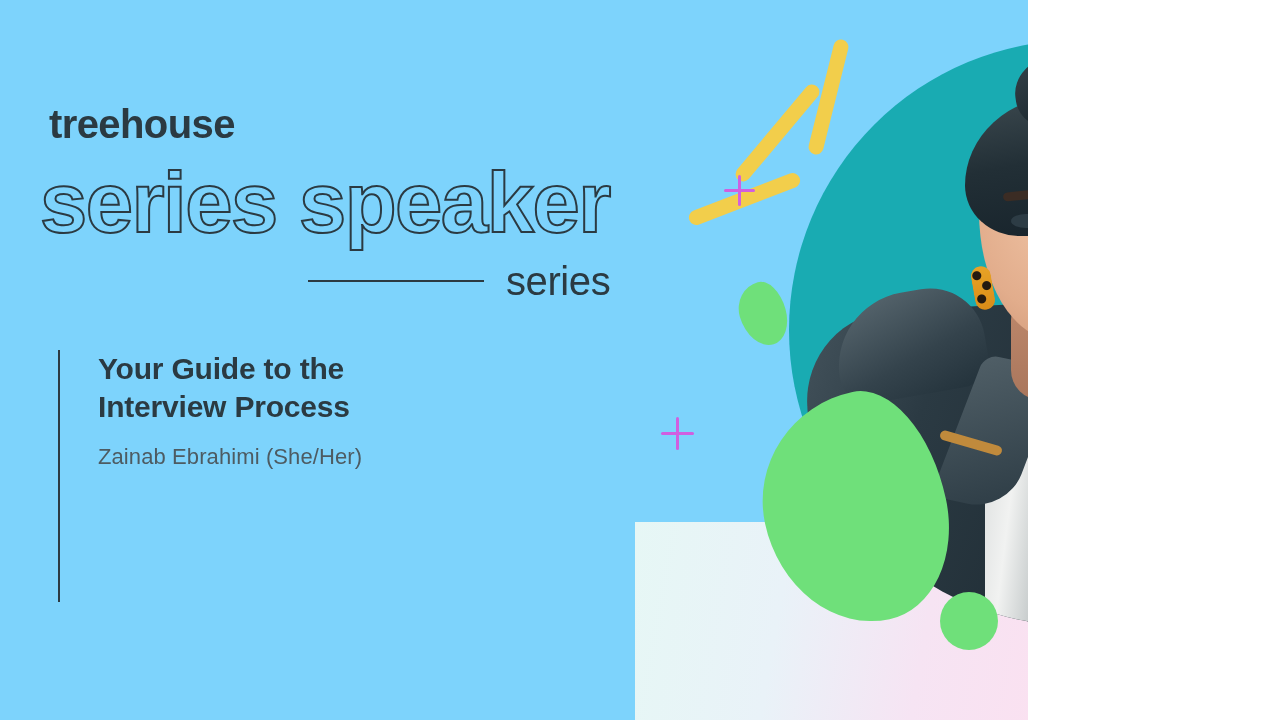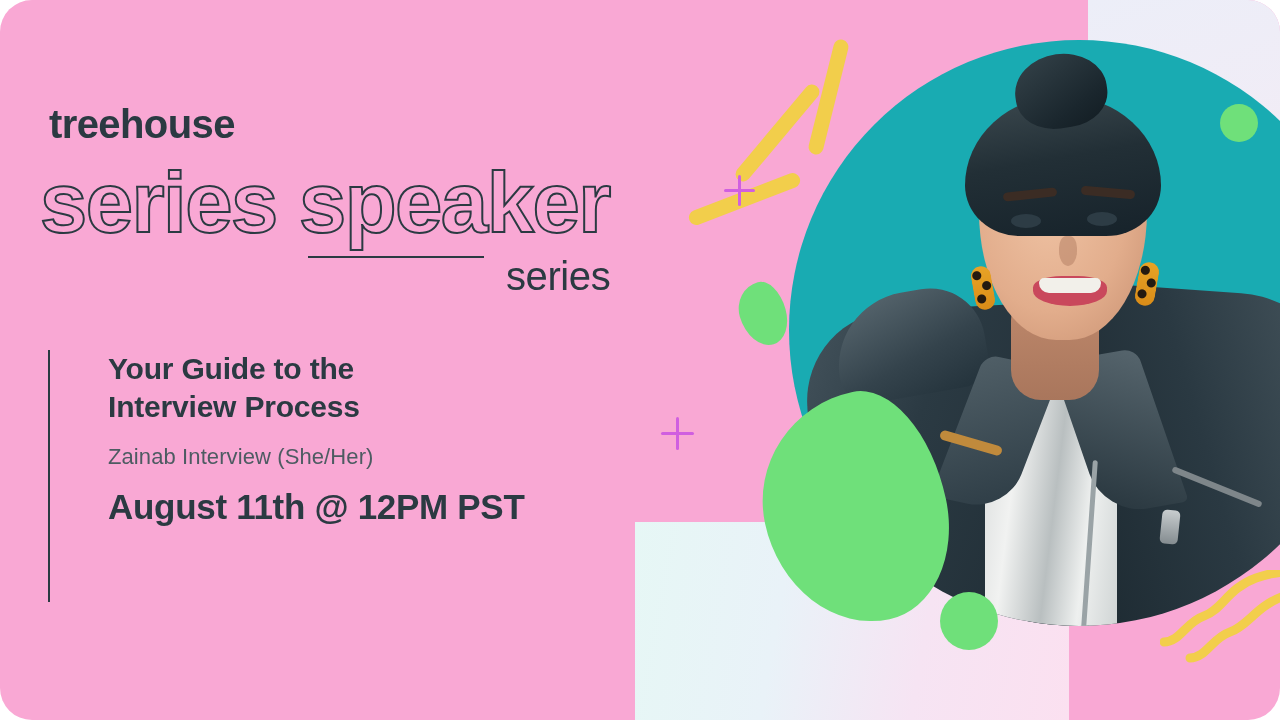--- a/index.html
+++ b/index.html
@@ -7,25 +7,24 @@
     margin: 0;
     padding: 0;
     background: #ffffff;
   }
   body {
     font-family: "Liberation Sans", "DejaVu Sans", sans-serif;
   }
 
   #stage {
     position: relative;
-    width: 1280px;
+    width: 1028px;
     height: 720px;
     overflow: hidden;
-    background: #f9a8d4;
-    border-radius: 32px;
+    background: #7dd3fc;
   }
 
   
   .panel {
     position: absolute;
     pointer-events: none;
   }
   #panel-top-right {
     left: 1088px;
     top: 0;
@@ -358,43 +357,43 @@
     white-space: nowrap;
   }
 
   #series-row {
     position: absolute;
     left: 308px;
     top: 256px;
     width: 318px;
     height: 50px;
     display: flex;
-    align-items: flex-start;
+    align-items: center;
   }
   #series-rule {
     flex: 0 0 176px;
     height: 2px;
     background: #2b3a42;
   }
   #series-label {
     margin-left: 22px;
     font-size: 40px;
     font-weight: 400;
     letter-spacing: -0.4px;
     color: #2b3a42;
     line-height: 1;
   }
 
   #detail-block {
     position: absolute;
-    left: 48px;
+    left: 58px;
     top: 350px;
     height: 252px;
     border-left: 2px solid #2b3a42;
-    padding-left: 58px;
+    padding-left: 38px;
     box-sizing: border-box;
   }
   #talk-title {
     font-size: 30px;
     font-weight: 600;
     line-height: 1.28;
     color: #2b3a42;
     margin: 0;
     letter-spacing: -0.2px;
   }
@@ -494,19 +493,18 @@
     <div id="series-row">
       <span id="series-rule"></span>
       <span id="series-label">series</span>
     </div>
 
     <div id="detail-block">
       <div id="talk-title">
         <span>Your Guide to the</span><br>
         <span>Interview Process</span>
       </div>
-      <div id="speaker-name">Zainab Interview (She/Her)</div>
-      <div id="event-datetime">August 11th @ 12PM PST</div>
+      <div id="speaker-name">Zainab Ebrahimi (She/Her)</div>
     </div>
 
   </div>
 
 </div>
 
 </body></html>

